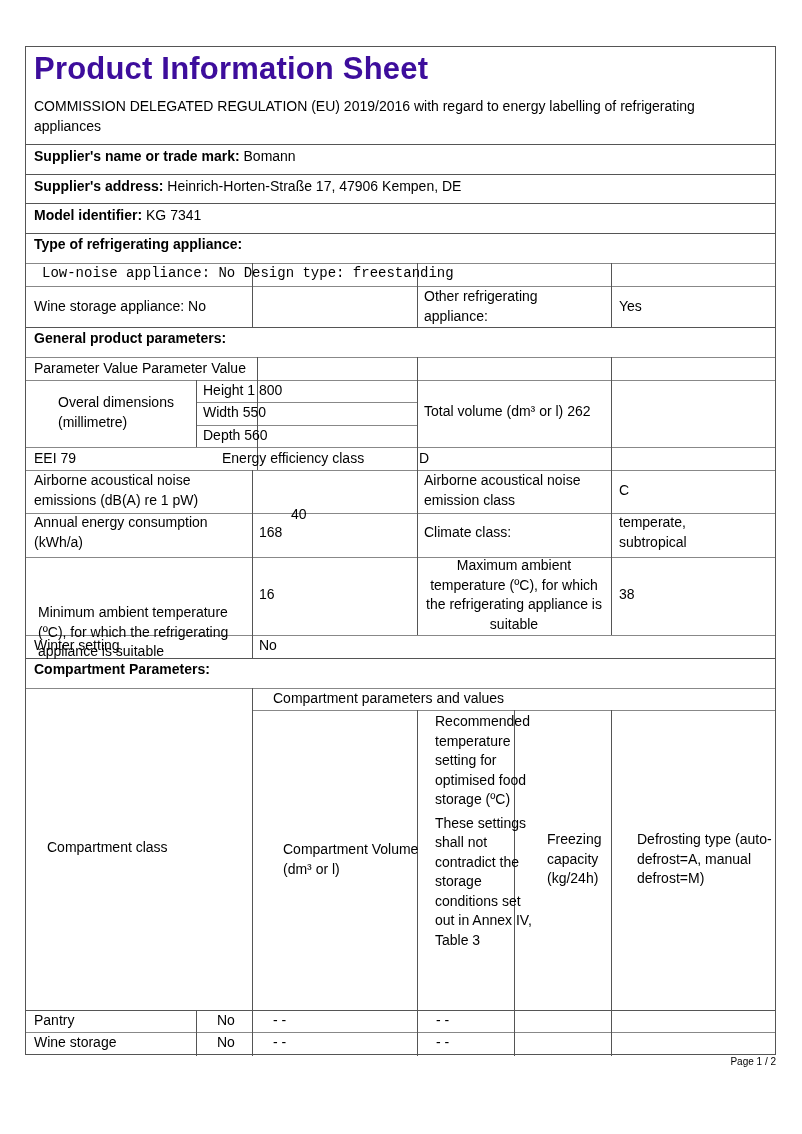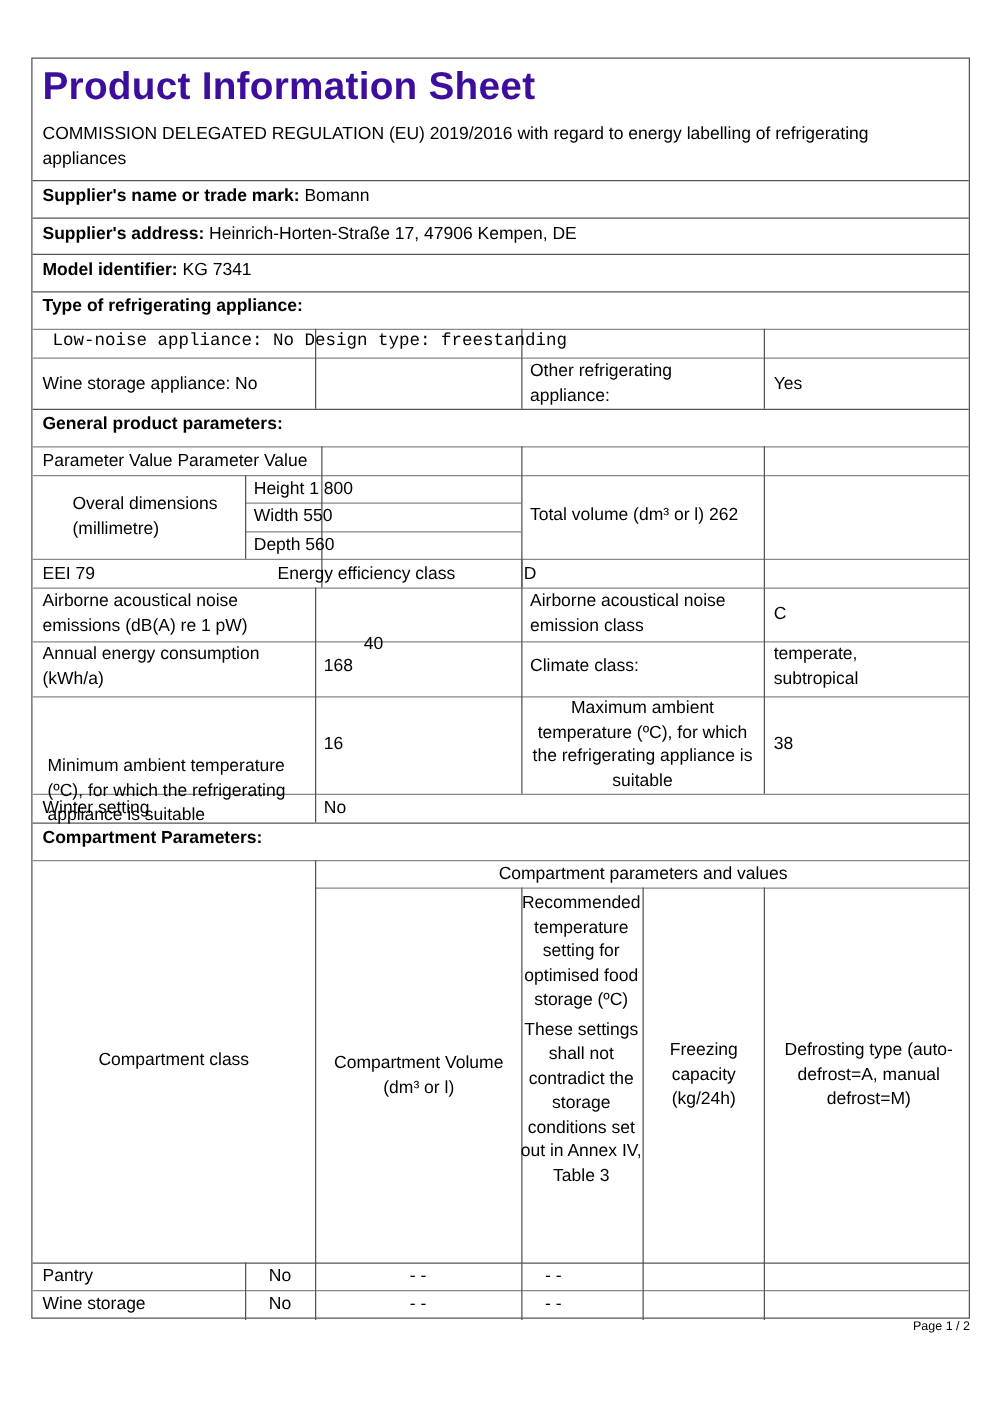--- a/index.html
+++ b/index.html
@@ -3,21 +3,21 @@
 <meta charset="utf-8">
 <style>
   html, body { margin: 0; padding: 0; background: #ffffff; }
   body { width: 802px; height: 1134px; position: relative; font-family: "Liberation Sans", "DejaVu Sans", sans-serif; color: #000; }
   .sheet { position: absolute; left: 25px; top: 46px; width: 751px; border: 1px solid #555; box-sizing: border-box; }
   .vl { position: absolute; width: 1px; background: #555; }
   .hl { position: absolute; height: 1px; background: #888; }
   .hl.dark { background: #555; }
   .t { position: absolute; font-size: 14px; line-height: 19.5px; white-space: nowrap; }
   .b { font-weight: bold; }
-  .c { text-align: center; white-space: normal; }
+  .c { text-align: left; white-space: normal; margin-left: 21px; }
   .title { position: absolute; left: 8px; top: 4px; font-size: 31px; font-weight: bold; color: #3d0d9c; letter-spacing: 0.2px; }
   .page-no { position: absolute; right: 26px; top: 1056px; font-size: 10px; }
 </style>
 </head>
 <body>
 
 <div class="sheet" style="height:1009px;">
 
   <div class="title">Product Information Sheet</div>
   <div class="t" style="left:8px; top:50px; width:700px; white-space:normal;">COMMISSION DELEGATED REGULATION (EU) 2019/2016 with regard to energy labelling of refrigerating appliances</div>

